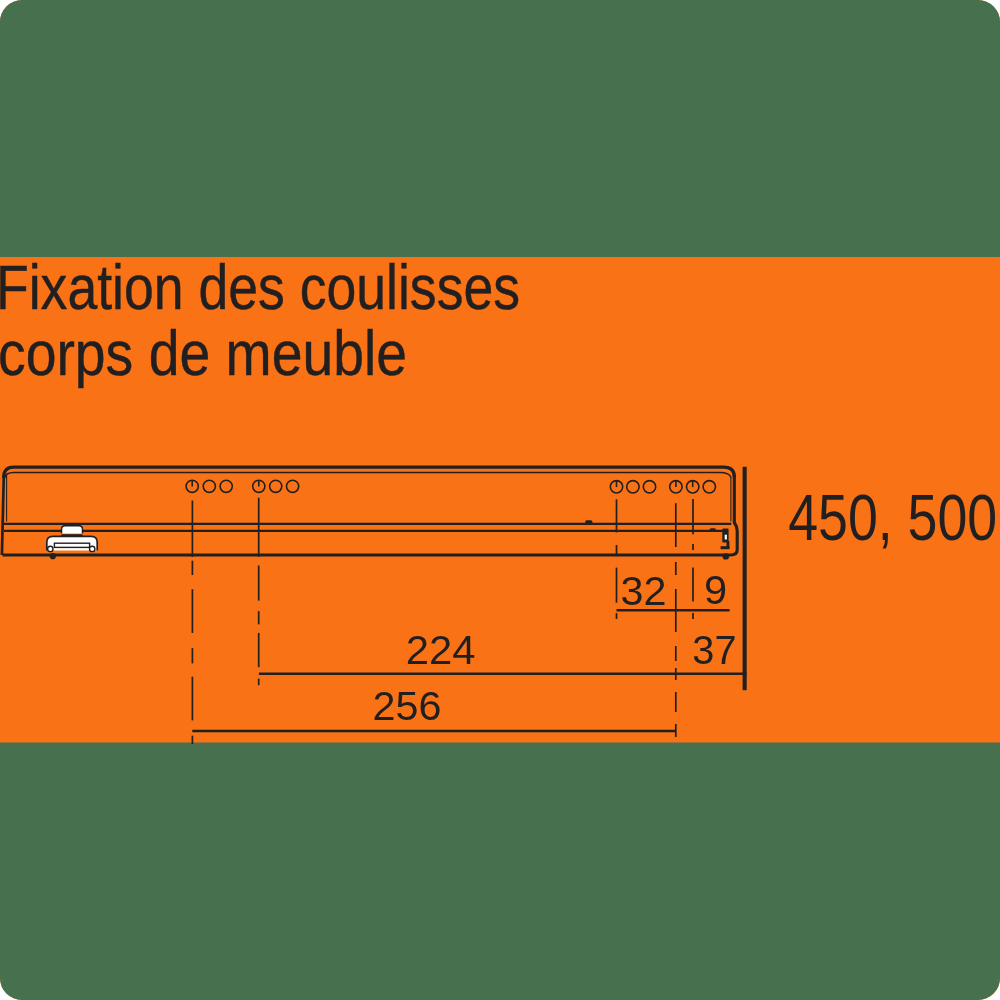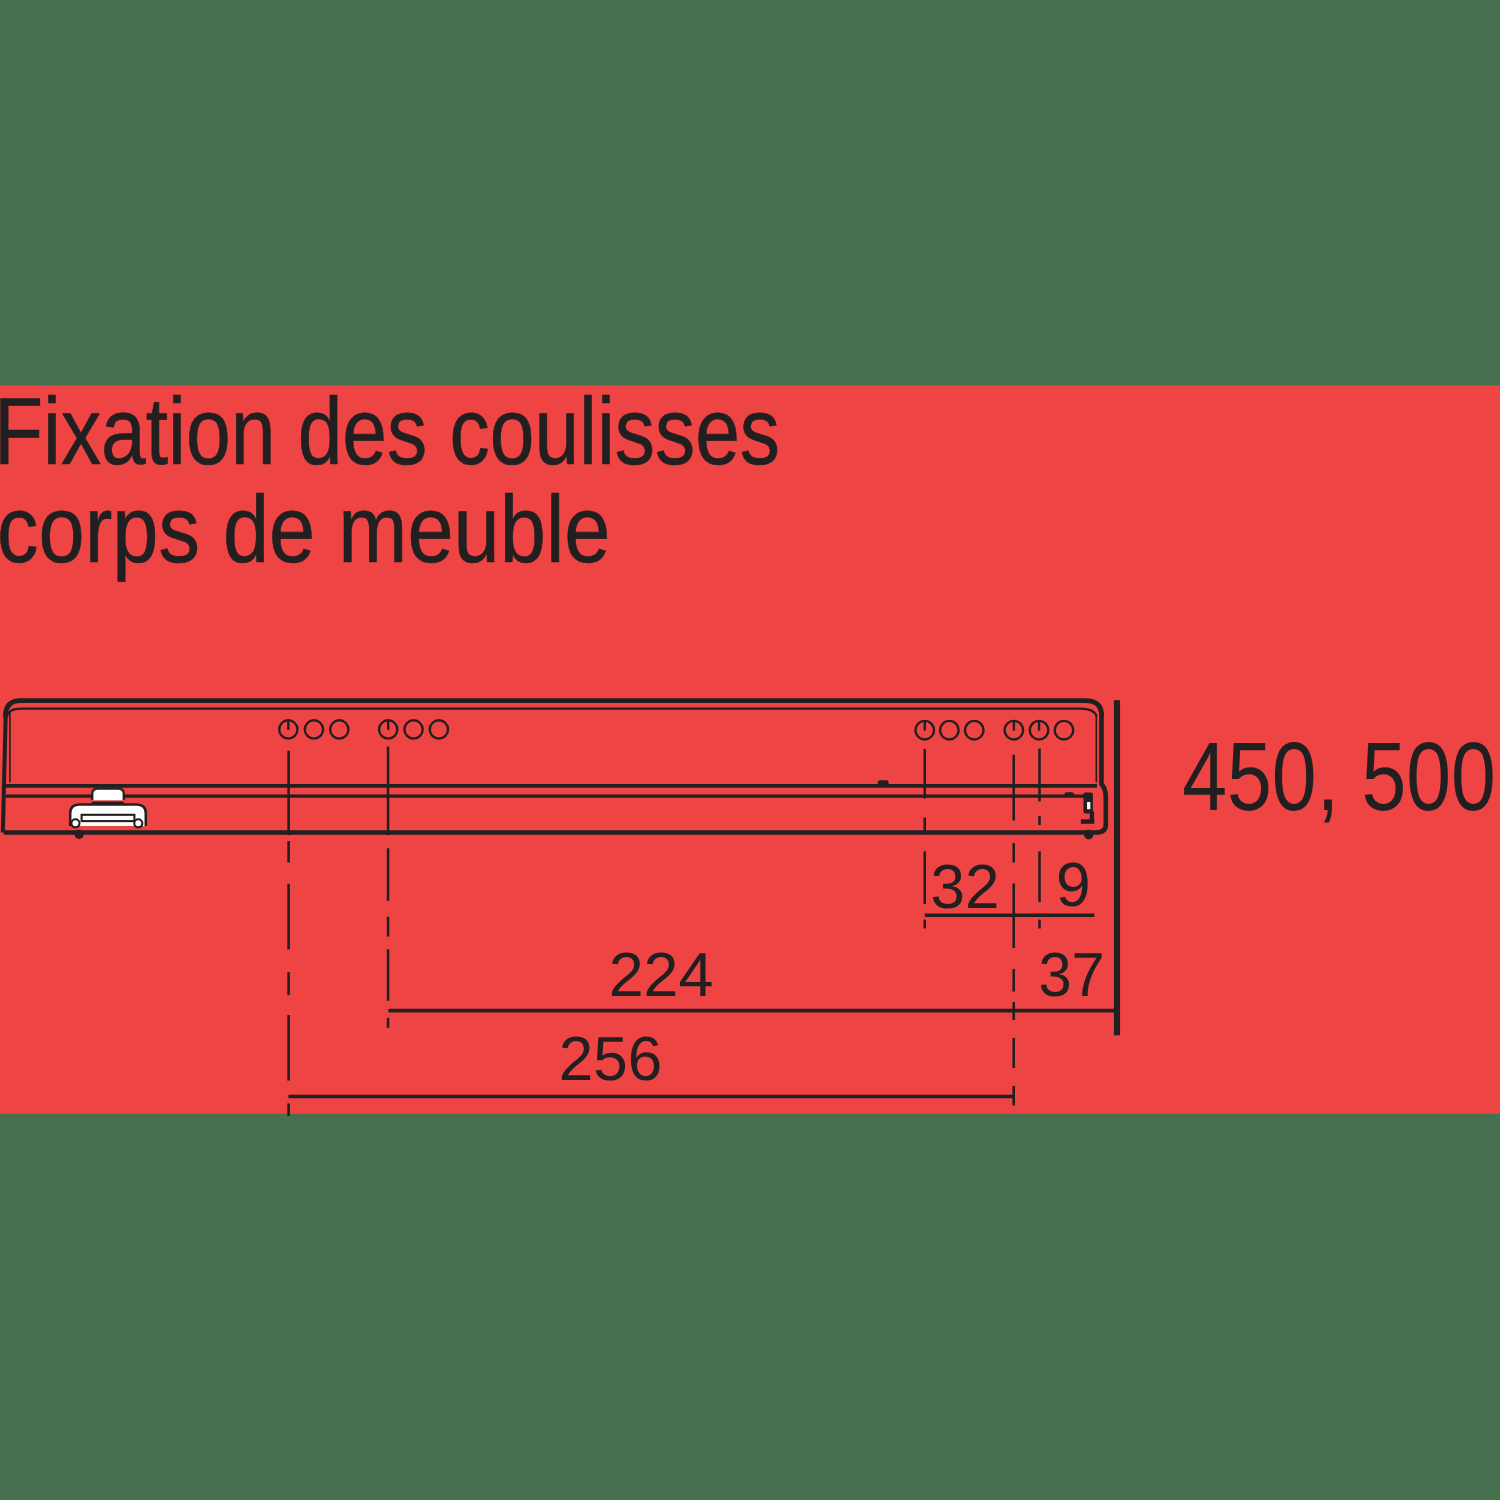--- a/index.html
+++ b/index.html
@@ -1,17 +1,17 @@
 <!DOCTYPE html>
 <html><head>
 <meta charset="utf-8">
 <style>
   html,body{margin:0;padding:0;background:#ffffff;}
-  #page{position:relative;width:1000px;height:1000px;overflow:hidden;background:#ef4444;
-        font-family:"Liberation Sans",sans-serif;}
+  #page{position:relative;width:1000px;height:1000px;overflow:hidden;background:#f97316;
+        font-family:"Liberation Sans",sans-serif;border-radius:22px;}
   svg{display:block;}
 </style>
 </head>
 <body>
 
 <div id="page">
 <svg width="1000" height="1000" viewBox="0 0 1000 1000" xmlns="http://www.w3.org/2000/svg">
 
   <rect x="0" y="0" width="1000" height="257" fill="#47704E"></rect>
 

